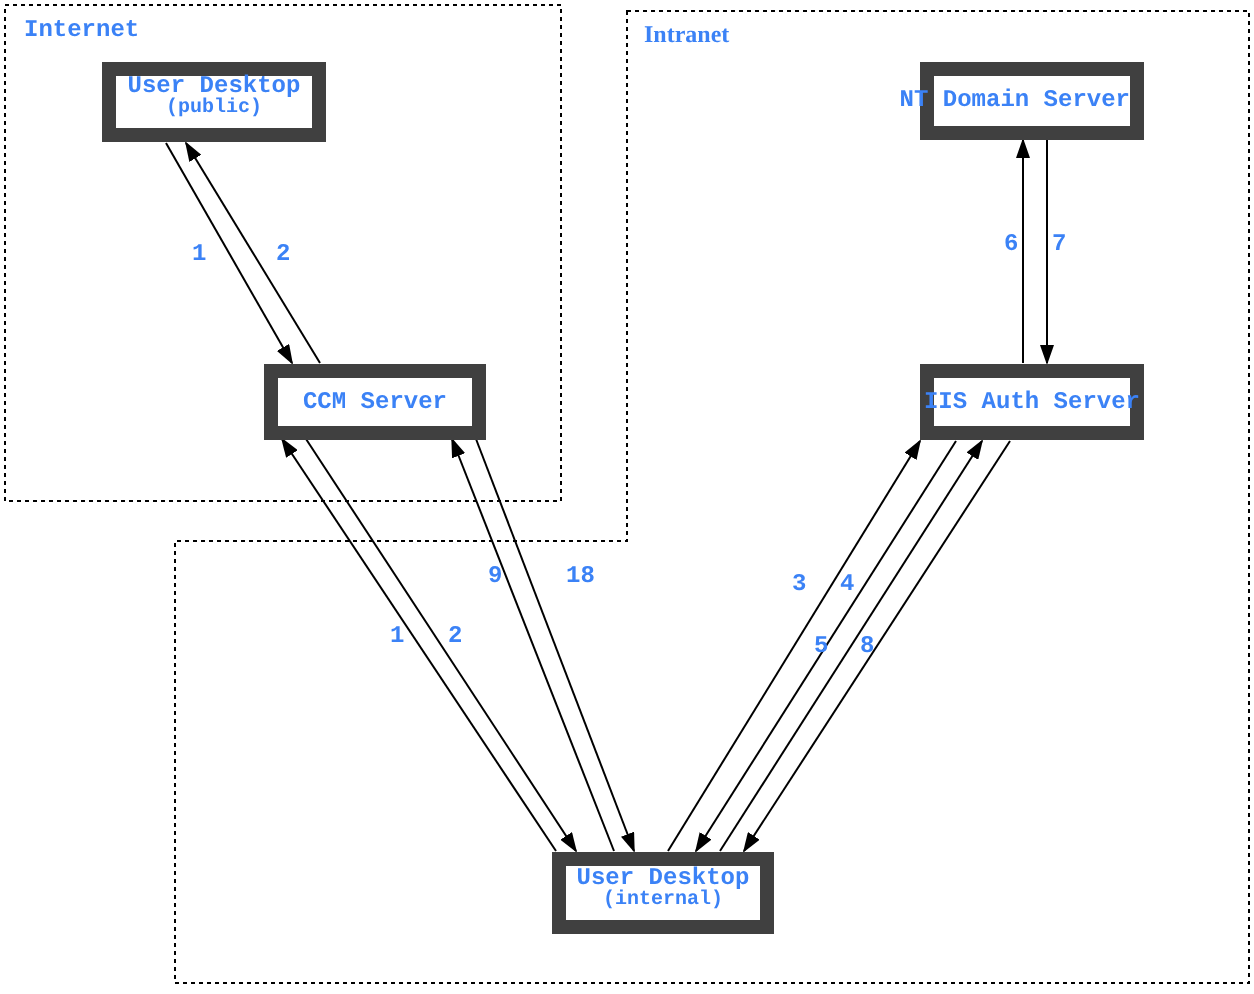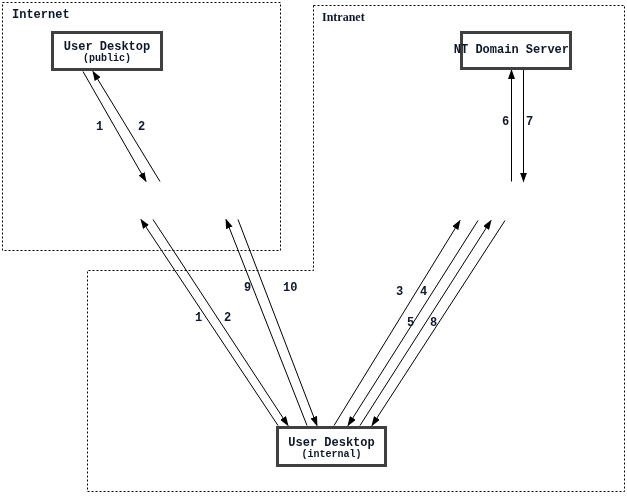--- a/index.html
+++ b/index.html
@@ -1,29 +1,29 @@
 <!DOCTYPE html>
 <html><head>
 <meta charset="utf-8">
 <style>
   html,body{margin:0;padding:0;background:#ffffff;}
   .diagram{
     position:relative;
     width:627px;height:497px;
     background:#ffffff;
     font-family:"Liberation Mono","DejaVu Sans Mono",monospace;
-    color:#0f172a;
+    color:#3b82f6;
     overflow:hidden;
   }
   .lines{position:absolute;left:0;top:0;}
   .dash{fill:none;stroke:#000;stroke-width:1;stroke-dasharray:2 2;}
   .ln{stroke:#000;stroke-width:1;fill:none;}
   .node{
     position:absolute;box-sizing:border-box;
-    background:#fff;border:3px solid #404040;
+    background:#fff;border:7px solid #404040;
     display:flex;flex-direction:column;align-items:center;justify-content:center;
     text-align:center;
   }
   .node.push-down{justify-content:flex-end;padding-bottom:4px;}
   .node-title{font-size:12px;font-weight:bold;line-height:13px;white-space:nowrap;}
   .node-subtitle{font-size:10px;font-weight:bold;line-height:10px;white-space:nowrap;}
   .zone-label{position:absolute;font-size:12px;font-weight:bold;line-height:12px;white-space:nowrap;}
   .num{position:absolute;font-size:12px;font-weight:bold;line-height:10px;white-space:nowrap;}
 
   
@@ -84,37 +84,43 @@
   </svg>
 
   <div class="zone-label zl-internet">Internet</div>
   <div class="zone-label zl-intranet">Intranet</div>
 
   <div class="node n-public push-down">
     <div class="node-title">User Desktop</div>
     <div class="node-subtitle">(public)</div>
   </div>
 
+  <div class="node n-ccm">
+    <div class="node-title">CCM Server</div>
+  </div>
 
   <div class="node n-nt">
     <div class="node-title">NT Domain Server</div>
   </div>
 
+  <div class="node n-iis">
+    <div class="node-title">IIS Auth Server</div>
+  </div>
 
   <div class="node n-internal push-down">
     <div class="node-title">User Desktop</div>
     <div class="node-subtitle">(internal)</div>
   </div>
 
   <div class="num num-1t">1</div>
   <div class="num num-2t">2</div>
   <div class="num num-6">6</div>
   <div class="num num-7">7</div>
   <div class="num num-9">9</div>
-  <div class="num num-10">10</div>
+  <div class="num num-10">18</div>
   <div class="num num-1b">1</div>
   <div class="num num-2b">2</div>
   <div class="num num-3">3</div>
   <div class="num num-4">4</div>
   <div class="num num-5">5</div>
   <div class="num num-8">8</div>
 
 </div>
 
 </body></html>

